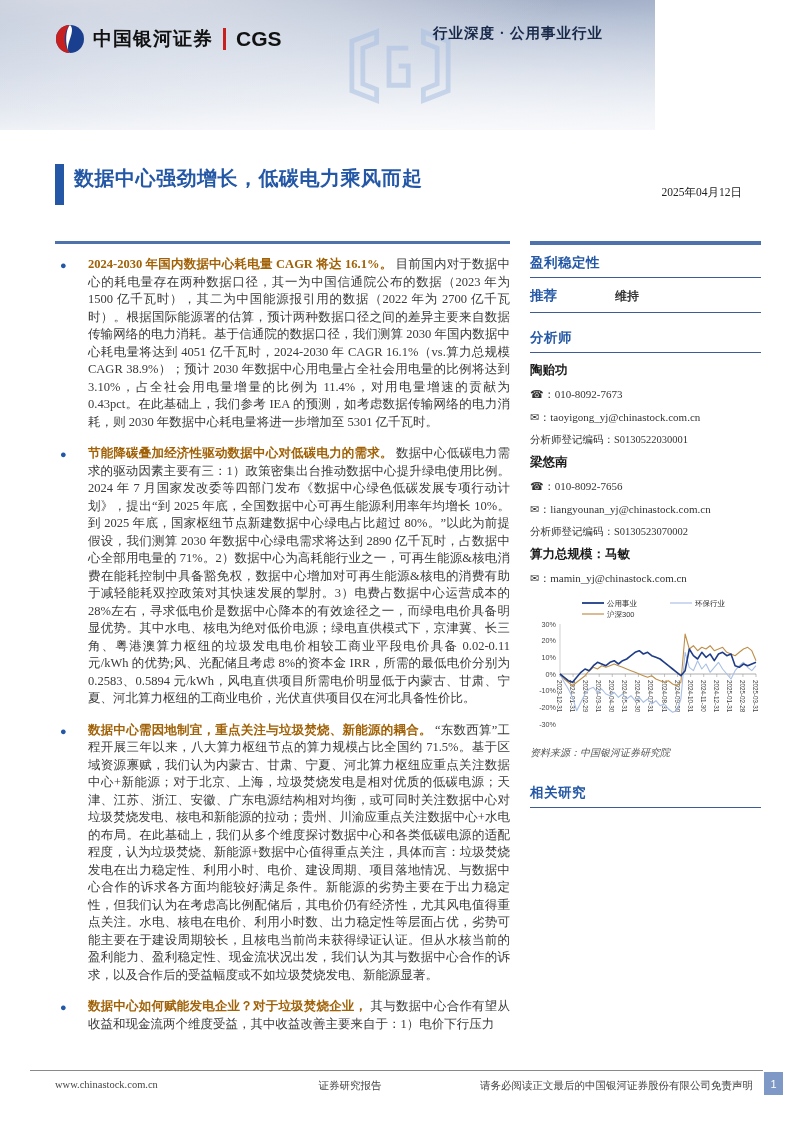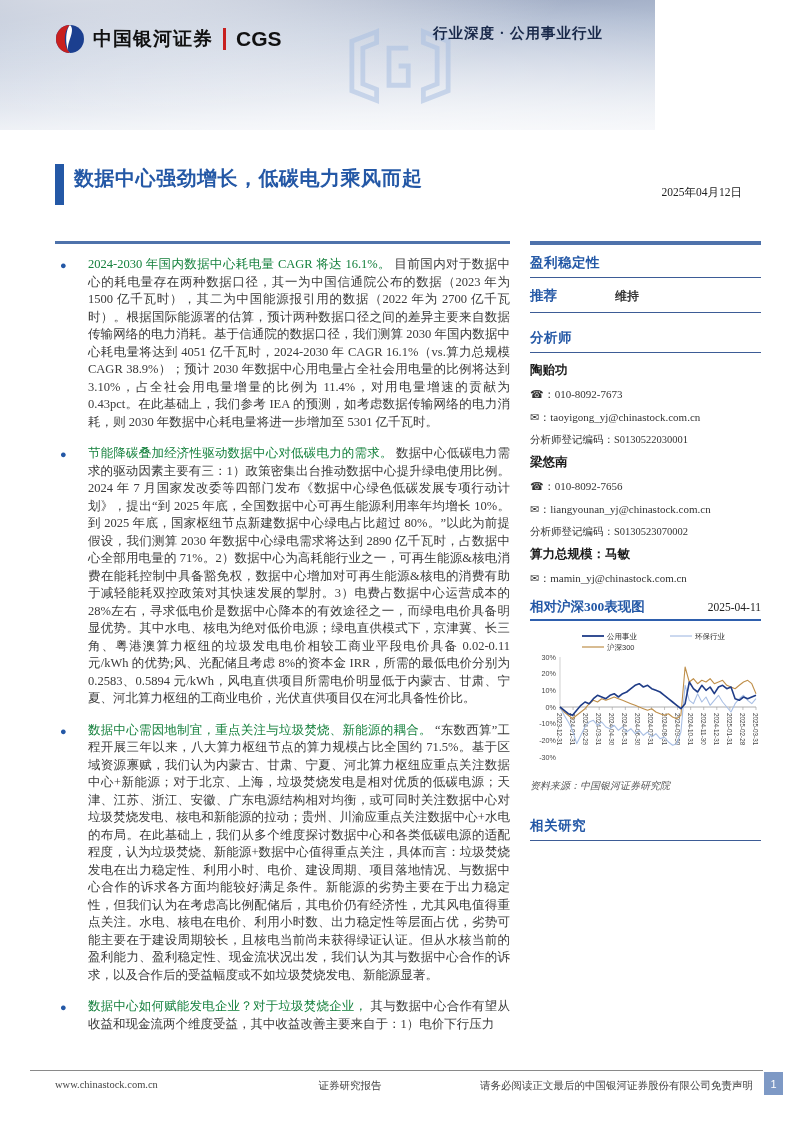--- a/index.html
+++ b/index.html
@@ -26,21 +26,21 @@
   
   .title-row { position:absolute; left:55px; top:163px; width:700px; }
   .title-bar { position:absolute; left:0; top:1px; width:9px; height:41px; background:var(--accent-blue,#2458A6); }
   .report-title { position:absolute; left:19px; top:2px; font-size:20px; font-weight:bold; color:var(--accent-blue,#2458A6); letter-spacing:.5px; }
   .report-date { position:absolute; right:13px; top:22px; font-size:11.5px; color:#222; }
   
   .left-col { position:absolute; left:55px; top:241px; width:455px; }
   .col-topbar { height:3px; background:var(--bar-blue,#4E72AB); margin-bottom:12px; }
   .bullet { position:relative; padding-left:33px; text-align:justify; font-size:12.5px; line-height:17.5px; margin-bottom:14px; }
   .bullet .dot { position:absolute; left:5px; top:1px; color:var(--accent-blue,#2458A6); font-size:11px; }
-  .bullet .lead { font-weight:normal; color:#15803d; }
+  .bullet .lead { font-weight:bold; color:#a16207; }
   .bullet .body { color:#3a3a3a; }
   
   .sidebar { position:absolute; left:530px; top:241px; width:231px; font-size:11px; }
   .side-topbar { height:4px; background:var(--bar-blue,#4E72AB); margin-bottom:9px; }
   .side-heading { font-size:13.5px; font-weight:bold; color:var(--accent-blue,#2458A6); padding-bottom:5px; border-bottom:1.5px solid #3d5c96; margin-bottom:9px; letter-spacing:.5px; }
   .rating-row { display:flex; align-items:baseline; padding-bottom:7px; border-bottom:1.5px solid #3d5c96; margin-bottom:16px; }
   .rating-label { font-size:13.5px; font-weight:bold; color:var(--accent-blue,#2458A6); }
   .rating-value { font-size:12px; color:#333; margin-left:58px; font-weight:bold; }
   .analyst-name { font-size:12.5px; font-weight:bold; color:#1a1a1a; margin:6px 0 5px; }
   .contact-line { font-size:11px; color:#333; margin:8px 0; }
@@ -154,24 +154,20 @@
       <div class="license-line">分析师登记编码：S0130523070002</div>
     </div>
 
     <div>
       <div class="assistant-name">算力总规模：马敏</div>
       <div class="contact-line">
         <span class="cicon">✉</span><a href="#" style="color:#333;text-decoration:none;">mamin_yj@chinastock.com.cn</a>
       </div>
     </div>
 
-    <div class="chart-head">
-      <span class="chart-title">相对沪深300表现图</span>
-      <span class="chart-date">2025-04-11</span>
-    </div>
 
     <svg width="231" height="148" viewBox="0 0 231 148" font-family="Liberation Sans, sans-serif">
         <text x="26" y="32.5" text-anchor="end" font-size="7.2" fill="#444">30%</text>
         <text x="26" y="49.16666666666667" text-anchor="end" font-size="7.2" fill="#444">20%</text>
         <text x="26" y="65.83333333333334" text-anchor="end" font-size="7.2" fill="#444">10%</text>
         <text x="26" y="82.5" text-anchor="end" font-size="7.2" fill="#444">0%</text>
         <text x="26" y="99.16666666666667" text-anchor="end" font-size="7.2" fill="#444">-10%</text>
         <text x="26" y="115.83333333333333" text-anchor="end" font-size="7.2" fill="#444">-20%</text>
         <text x="26" y="132.5" text-anchor="end" font-size="7.2" fill="#444">-30%</text>
         <line x1="30" y1="30" x2="30" y2="80" stroke="#bbbbbb" stroke-width="0.7"></line>

